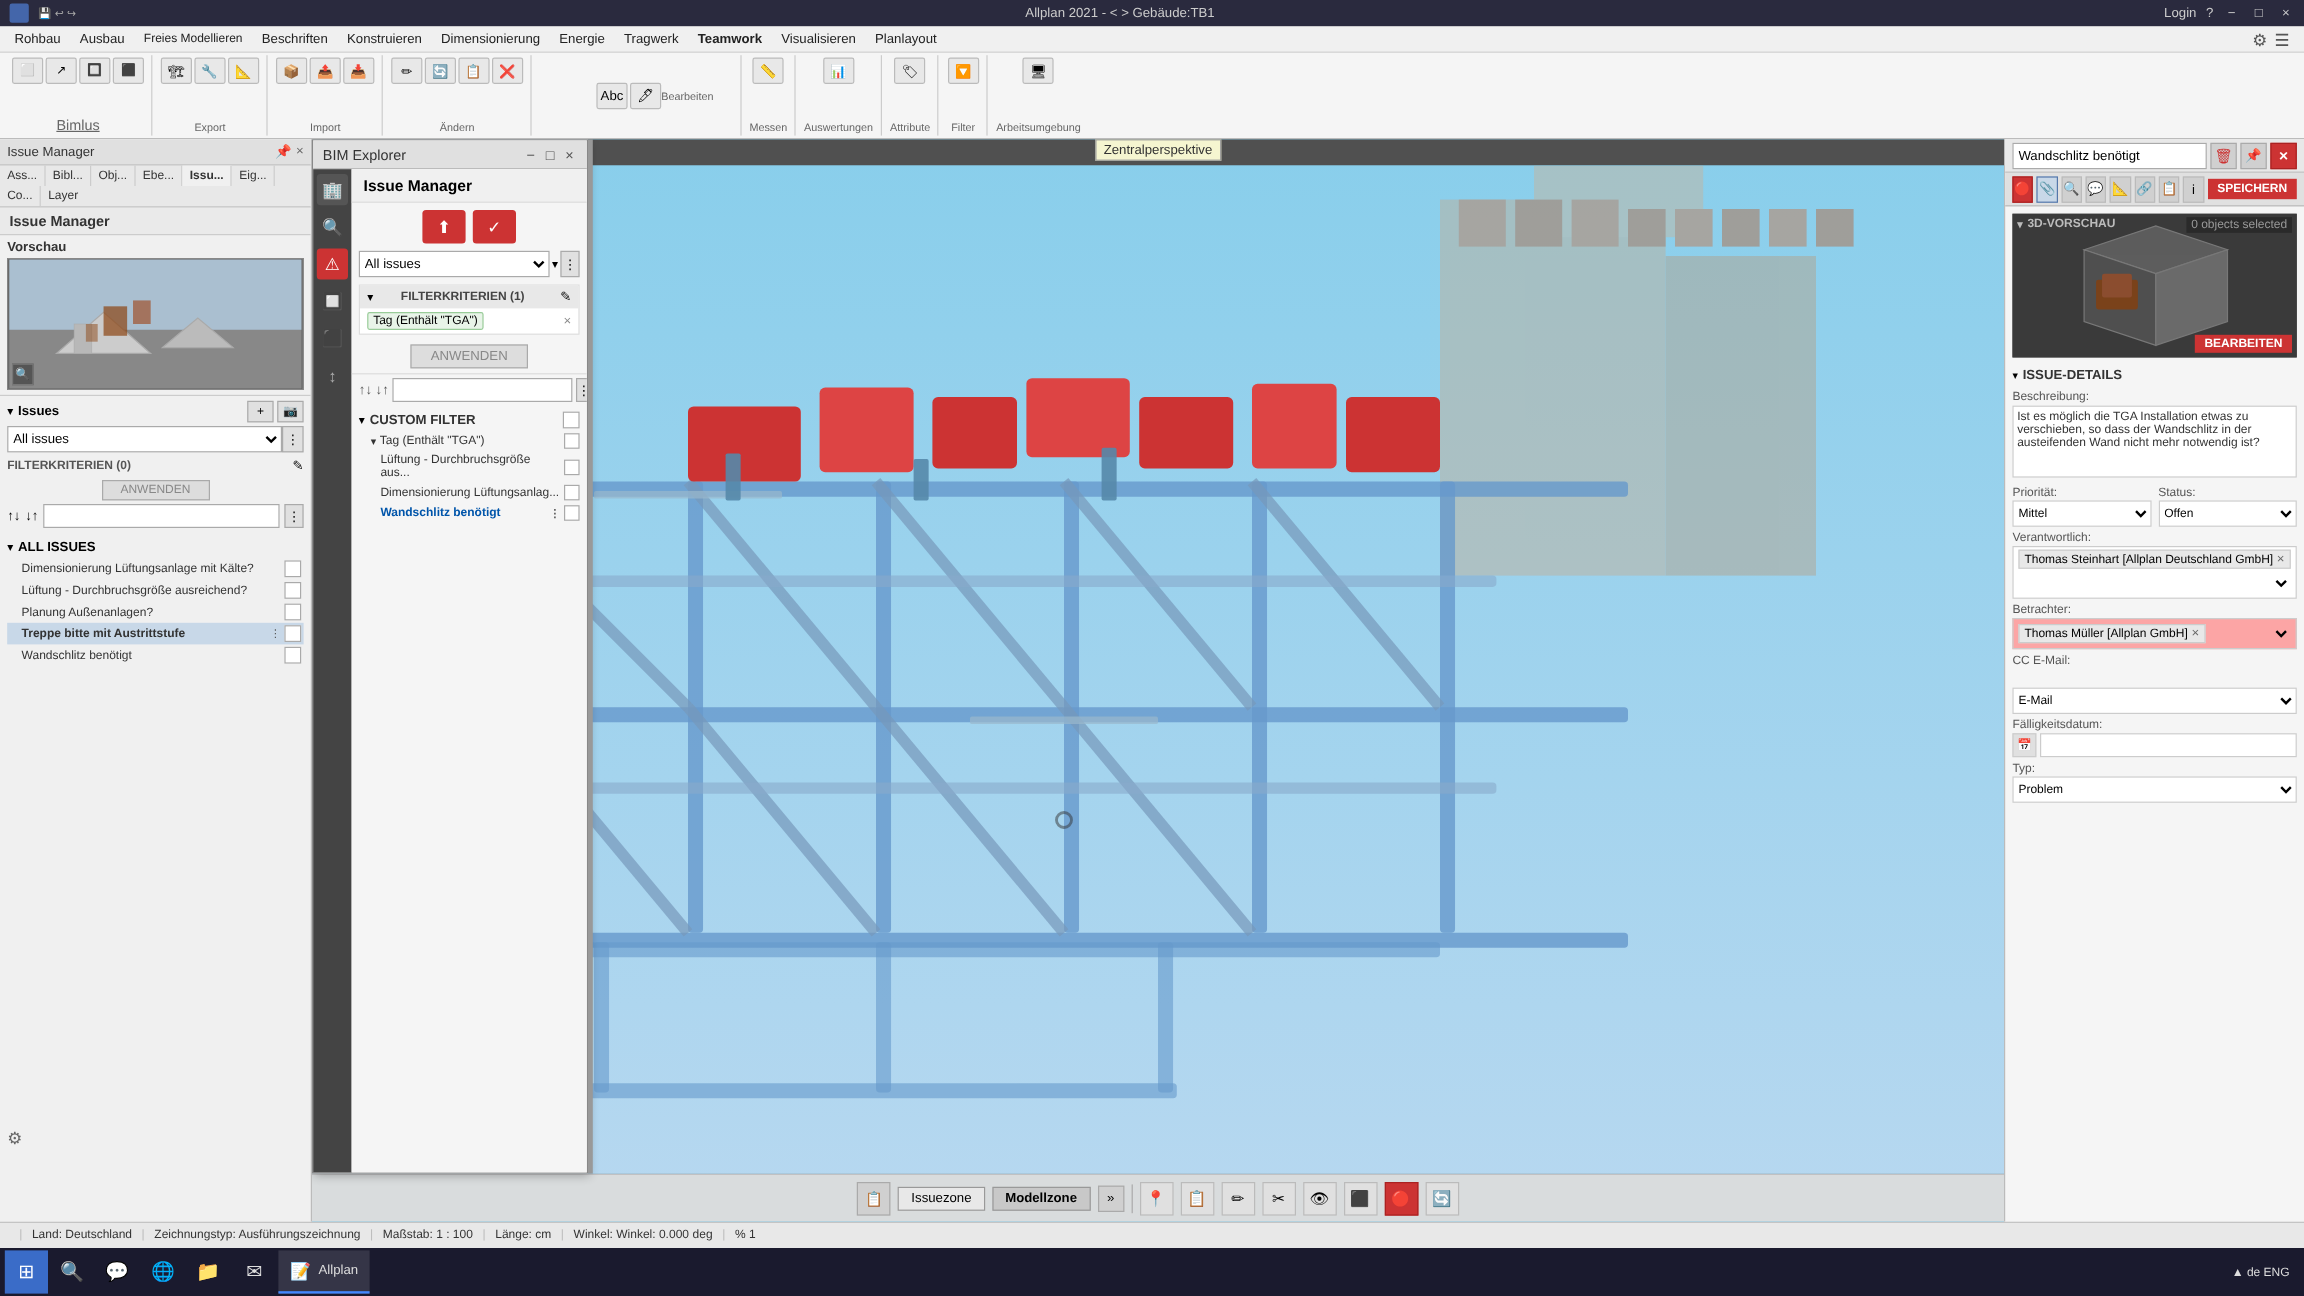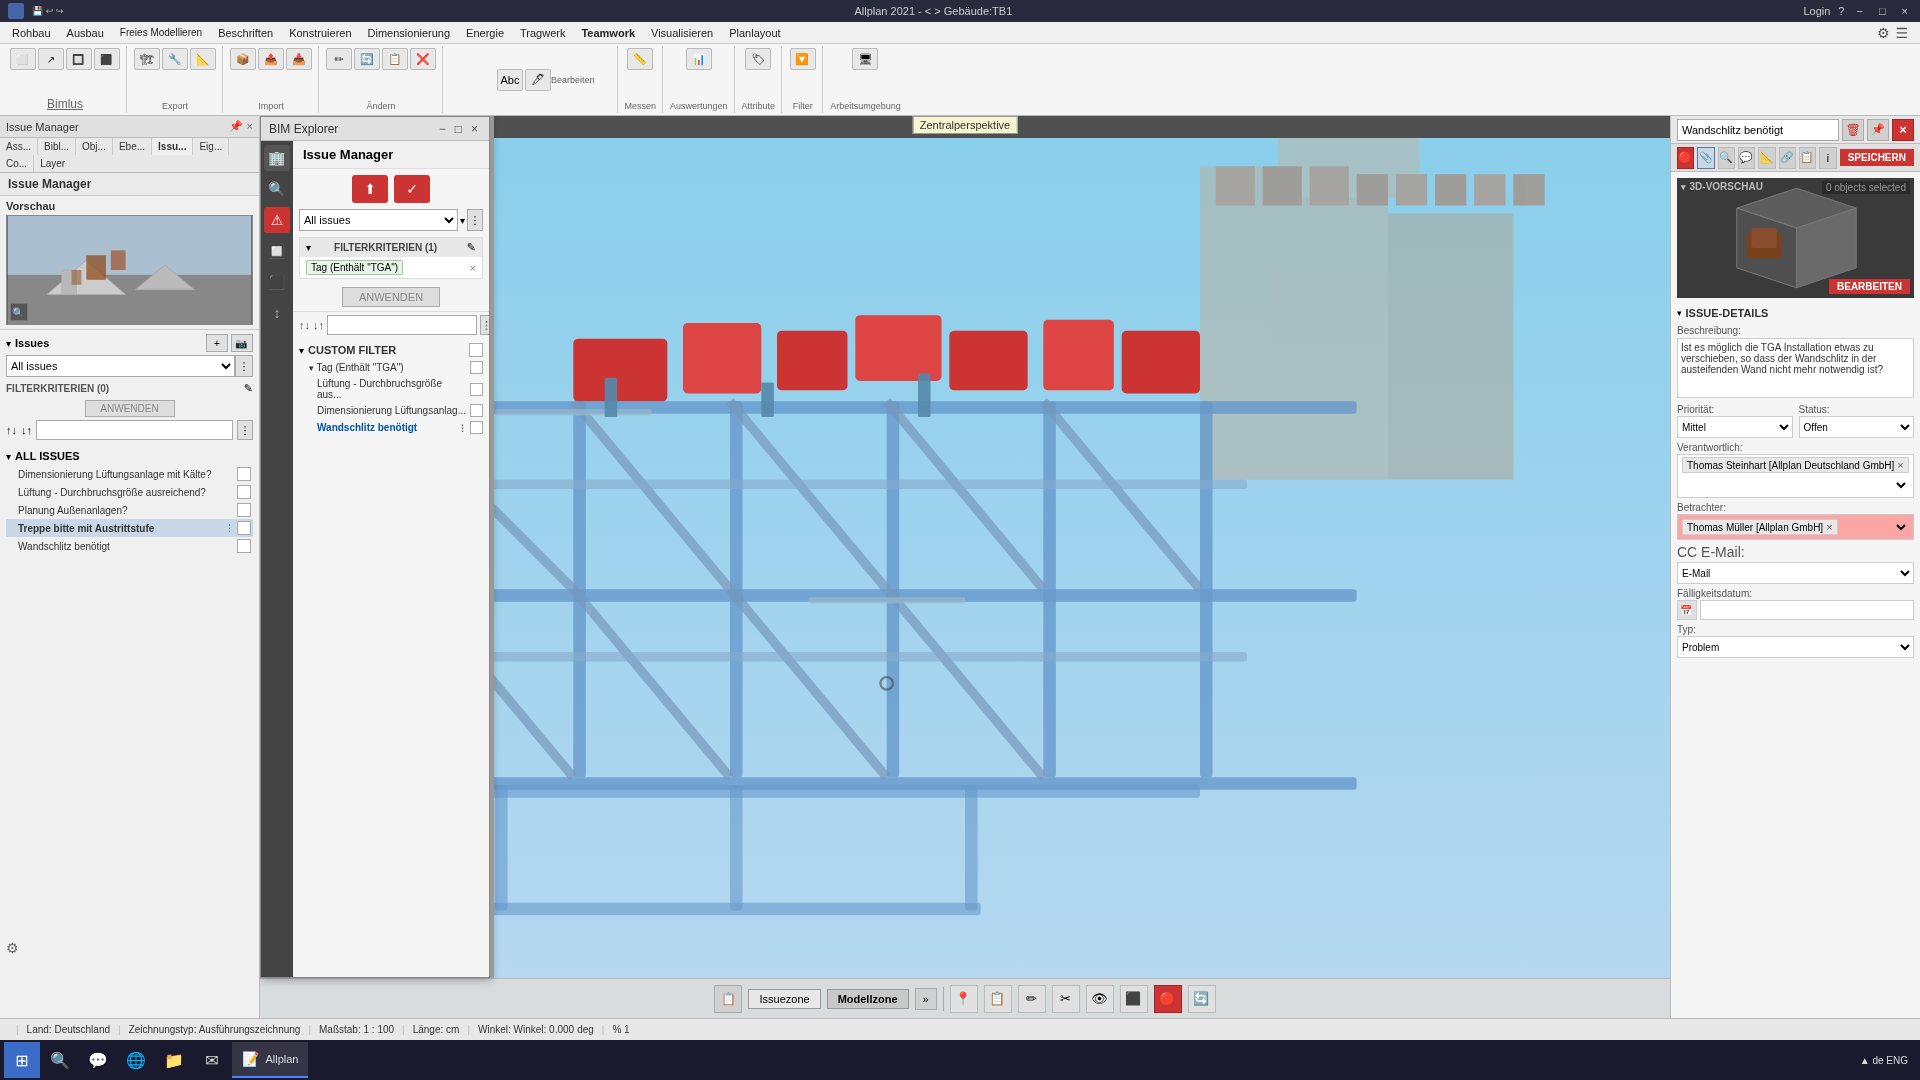--- a/index.html
+++ b/index.html
@@ -518,21 +518,21 @@
       <div style="border:1px solid #ccc; background:#fca5a5; padding:2px 4px; min-height:22px; display:flex; align-items:center; flex-wrap:wrap; gap:2px;">
         <span style="display:inline-flex; align-items:center; background:#e8e8e8; border:1px solid #ccc; padding:1px 4px; font-size:10px;">
           <span>Thomas Müller [Allplan GmbH]</span>
           <span style="cursor:pointer; margin-left:3px; color:#666; font-size:11px;">×</span>
         </span>
         <select style="border:none; background:transparent; font-size:10px; flex:1; min-width:20px; height:20px;">
           <option></option>
         </select>
       </div>
       
-      <div style="font-size:14px; color:#555; margin-top:4px; margin-bottom:2px;">CC E-Mail:</div>
+      <div style="font-size:10px; color:#555; margin-top:4px; margin-bottom:17px;">CC E-Mail:</div>
       <select style="width:100%; height:22px; border:1px solid #ccc; font-size:10px; background:#fff;">
         <option>E-Mail</option>
       </select>
       
       <div style="font-size:10px; color:#555; margin-top:4px; margin-bottom:1px;">Fälligkeitsdatum:</div>
       <div style="display:flex; align-items:center; gap:3px;">
         <div style="width:20px; height:20px; background:#e0e0e0; border:1px solid #ccc; display:flex; align-items:center; justify-content:center; font-size:10px; cursor:pointer;">📅</div>
         <input type="text" style="flex: 1 1 0%; height: 20px; border: 1px solid rgb(204, 204, 204); font-size: 10px; padding: 0px 3px;">
       </div>
       

